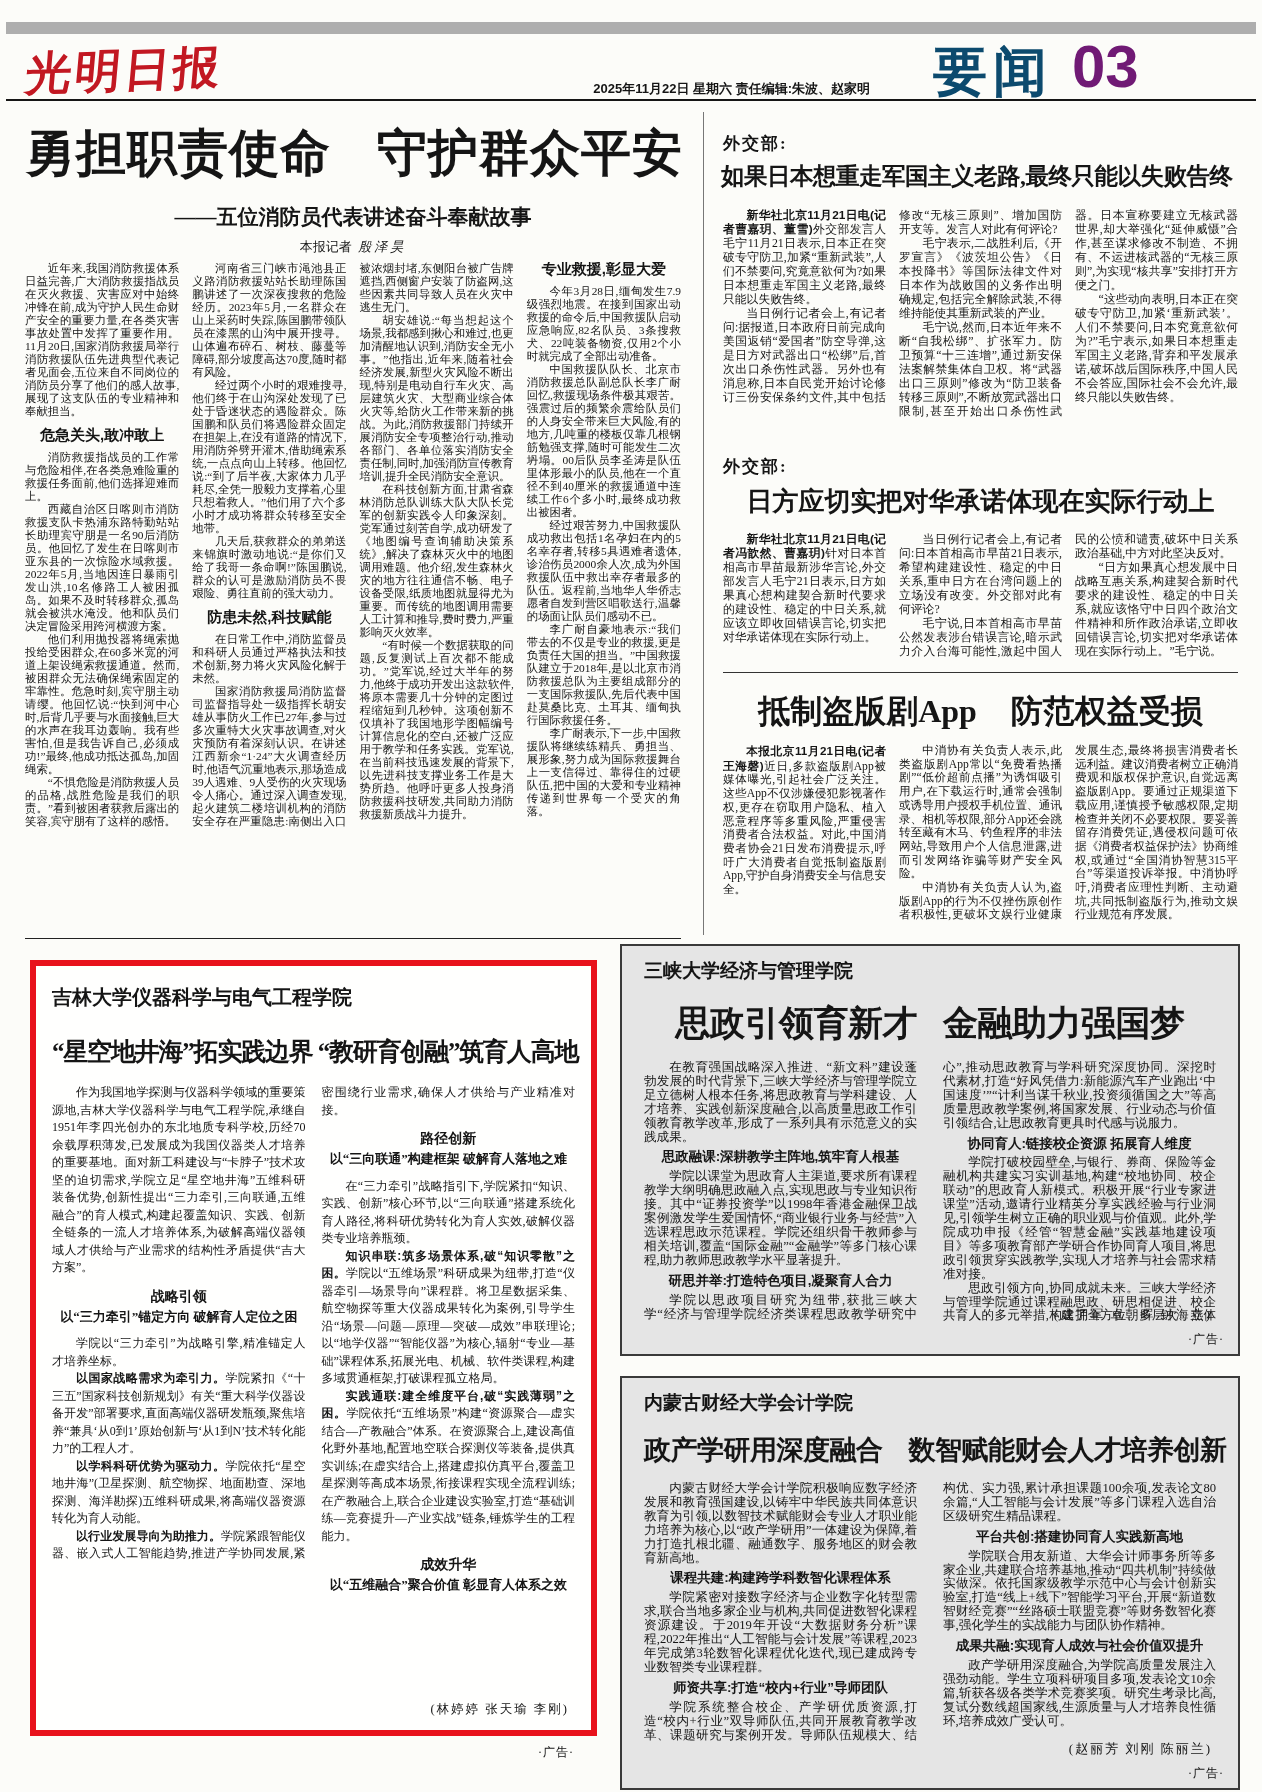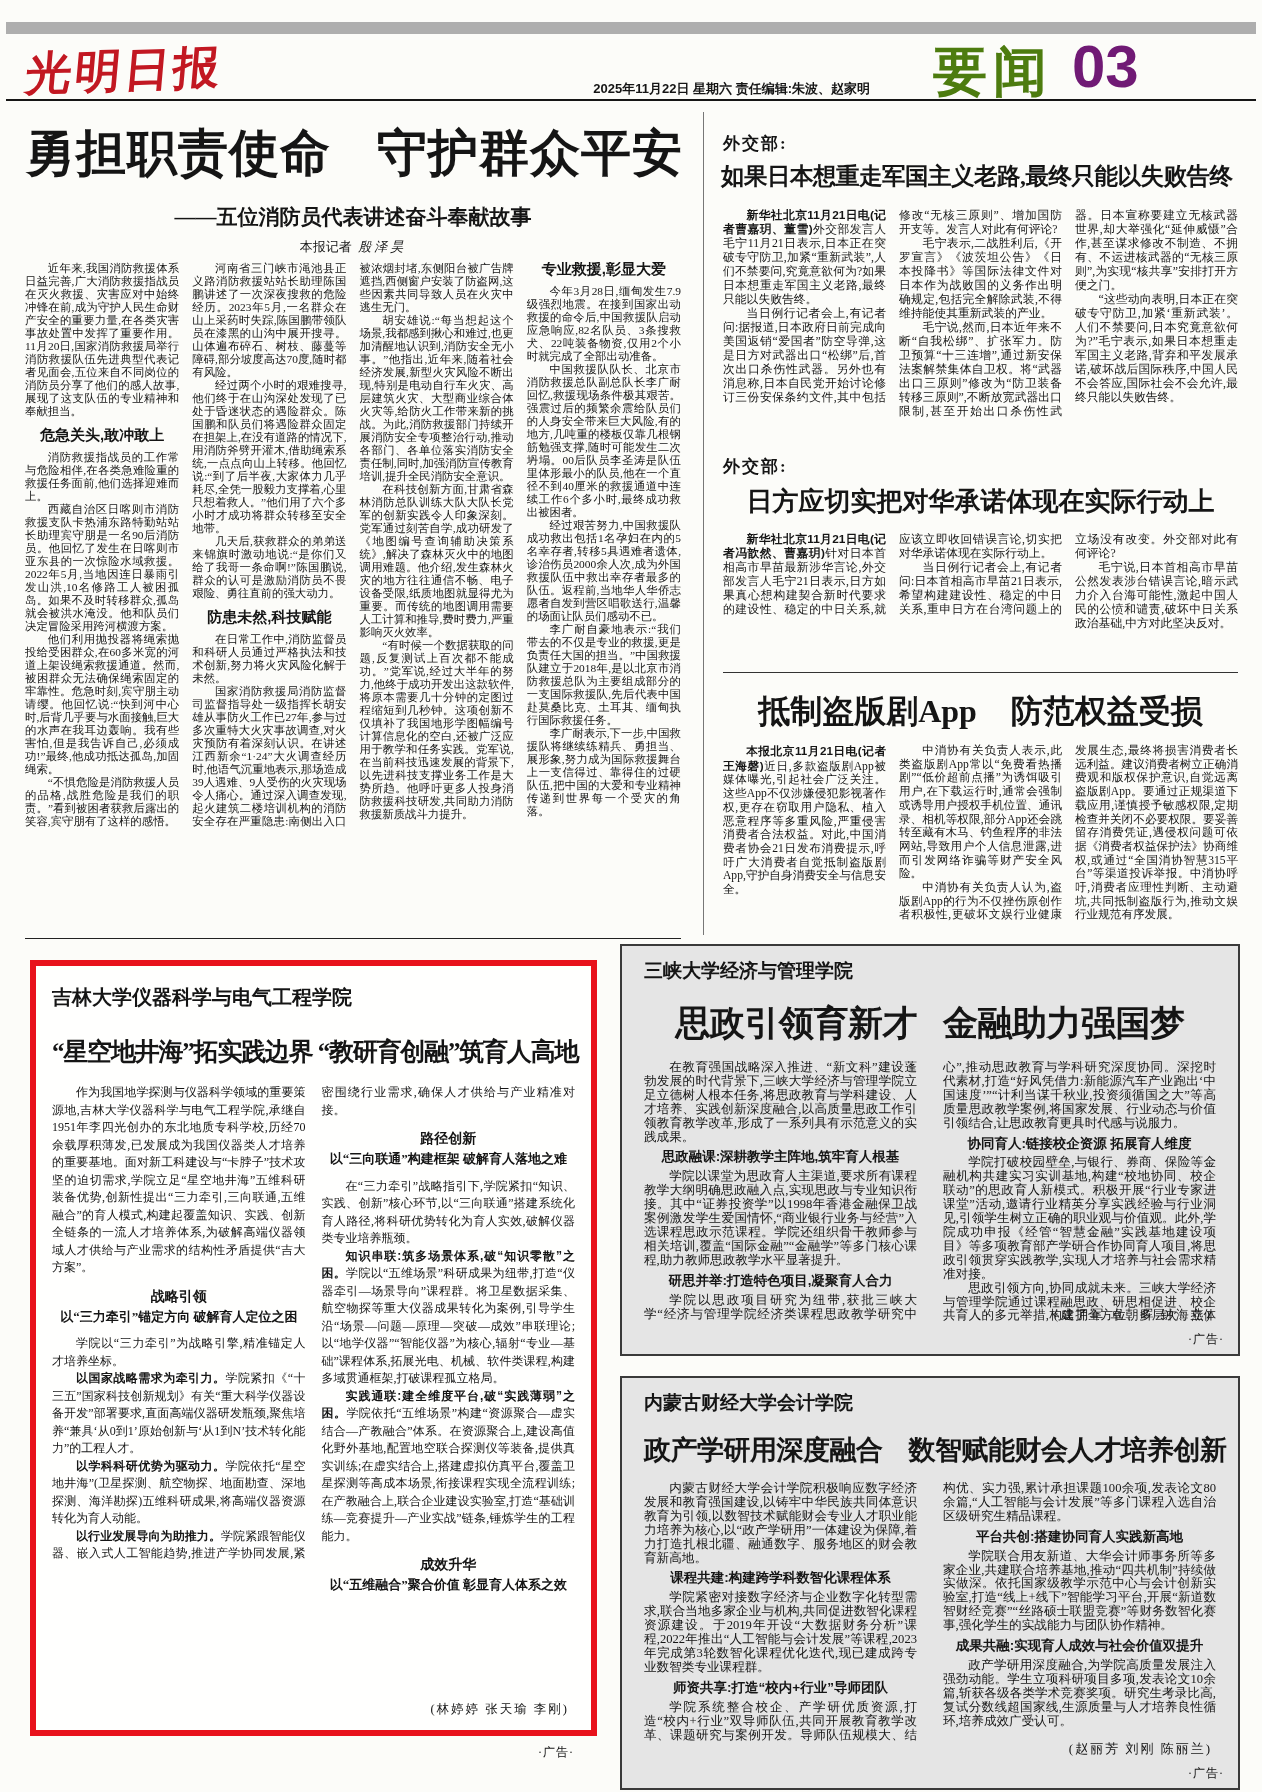--- a/index.html
+++ b/index.html
@@ -4,21 +4,21 @@
 <style>
   html,body{margin:0;padding:0;background:#e8e8e4;}
   #page{position:relative;width:1262px;height:1792px;margin:0 auto;background:#fcfcf9;color:#151515;
         font-family:"Liberation Serif","DejaVu Serif",serif;overflow:hidden;}
   .abs{position:absolute;}
   
   .topbar{left:6px;right:6px;top:22px;height:12px;background:#aeaeae;}
   .masthead{left:26px;top:40px;font-size:46px;font-weight:bold;color:#c21822;
             transform:skewX(-7deg) rotate(-2deg);letter-spacing:3px;}
   .dateline{top:80px;right:392px;font-size:13px;font-weight:bold;font-family:"Liberation Sans",sans-serif;}
-  .section-label{top:36px;left:933px;font-size:54px;font-weight:900;color:#4d7c0f;
+  .section-label{top:36px;left:933px;font-size:54px;font-weight:900;color:#0c4a6e;
                  font-family:"Liberation Sans",sans-serif;letter-spacing:6px;}
   .page-num{top:32px;left:1072px;font-size:60px;font-weight:bold;color:#701a75;
             font-family:"Liberation Sans",sans-serif;}
   .toprule{left:6px;right:6px;top:99px;height:2px;background:#161616;}
   
   .main-hl{left:25px;top:120px;width:656px;text-align:center;font-size:50px;font-weight:900;
            white-space:nowrap;letter-spacing:1px;}
   .main-hl .gap{display:inline-block;width:46px;}
   .main-deck{left:25px;top:203px;width:656px;text-align:center;font-size:21px;font-weight:bold;}
   .main-byline{left:25px;top:238px;width:656px;text-align:center;font-size:13px;}
@@ -121,20 +121,21 @@
       <p class="para">毛宁说,然而,日本近年来不断“自我松绑”、扩张军力。防卫预算“十三连增”,通过新安保法案解禁集体自卫权。将“武器出口三原则”修改为“防卫装备转移三原则”,不断放宽武器出口限制,甚至开始出口杀伤性武器。日本宣称要建立无核武器世界,却大举强化“延伸威慑”合作,甚至谋求修改不制造、不拥有、不运进核武器的“无核三原则”,为实现“核共享”安排打开方便之门。</p>
       <p class="para">“这些动向表明,日本正在突破专守防卫,加紧‘重新武装’。人们不禁要问,日本究竟意欲何为?”毛宁表示,如果日本想重走军国主义老路,背弃和平发展承诺,破坏战后国际秩序,中国人民不会答应,国际社会不会允许,最终只能以失败告终。</p>
     </div>
 
   <div class="abs kicker mfa2-kicker">外交部:</div>
   <div class="abs mfa2-hl">日方应切实把对华承诺体现在实际行动上</div>
   <div class="abs mfa2-body">
       <p class="para"><strong>新华社北京11月21日电(记者冯歆然、曹嘉玥)</strong>针对日本首相高市早苗最新涉华言论,外交部发言人毛宁21日表示,日方如果真心想构建契合新时代要求的建设性、稳定的中日关系,就应该立即收回错误言论,切实把对华承诺体现在实际行动上。</p>
       <p class="para">当日例行记者会上,有记者问:日本首相高市早苗21日表示,希望构建建设性、稳定的中日关系,重申日方在台湾问题上的立场没有改变。外交部对此有何评论?</p>
       <p class="para">毛宁说,日本首相高市早苗公然发表涉台错误言论,暗示武力介入台海可能性,激起中国人民的公愤和谴责,破坏中日关系政治基础,中方对此坚决反对。</p>
+      <p class="para">“日方如果真心想发展中日战略互惠关系,构建契合新时代要求的建设性、稳定的中日关系,就应该恪守中日四个政治文件精神和所作政治承诺,立即收回错误言论,切实把对华承诺体现在实际行动上。”毛宁说。</p>
     </div>
 
   <div class="abs rdivider"></div>
 
   <div class="abs app-hl"><span>抵制盗版剧App</span><span class="gap"></span><span>防范权益受损</span></div>
   <div class="abs app-body">
       <p class="para"><strong>本报北京11月21日电(记者王海磬)</strong>近日,多款盗版剧App被媒体曝光,引起社会广泛关注。这些App不仅涉嫌侵犯影视著作权,更存在窃取用户隐私、植入恶意程序等多重风险,严重侵害消费者合法权益。对此,中国消费者协会21日发布消费提示,呼吁广大消费者自觉抵制盗版剧App,守护自身消费安全与信息安全。</p>
       <p class="para">中消协有关负责人表示,此类盗版剧App常以“免费看热播剧”“低价超前点播”为诱饵吸引用户,在下载运行时,通常会强制或诱导用户授权手机位置、通讯录、相机等权限,部分App还会跳转至藏有木马、钓鱼程序的非法网站,导致用户个人信息泄露,进而引发网络诈骗等财产安全风险。</p>
       <p class="para">中消协有关负责人认为,盗版剧App的行为不仅挫伤原创作者积极性,更破坏文娱行业健康发展生态,最终将损害消费者长远利益。建议消费者树立正确消费观和版权保护意识,自觉远离盗版剧App。要通过正规渠道下载应用,谨慎授予敏感权限,定期检查并关闭不必要权限。要妥善留存消费凭证,遇侵权问题可依据《消费者权益保护法》协商维权,或通过“全国消协智慧315平台”等渠道投诉举报。中消协呼吁,消费者应理性判断、主动避坑,共同抵制盗版行为,推动文娱行业规范有序发展。</p>
     </div>

